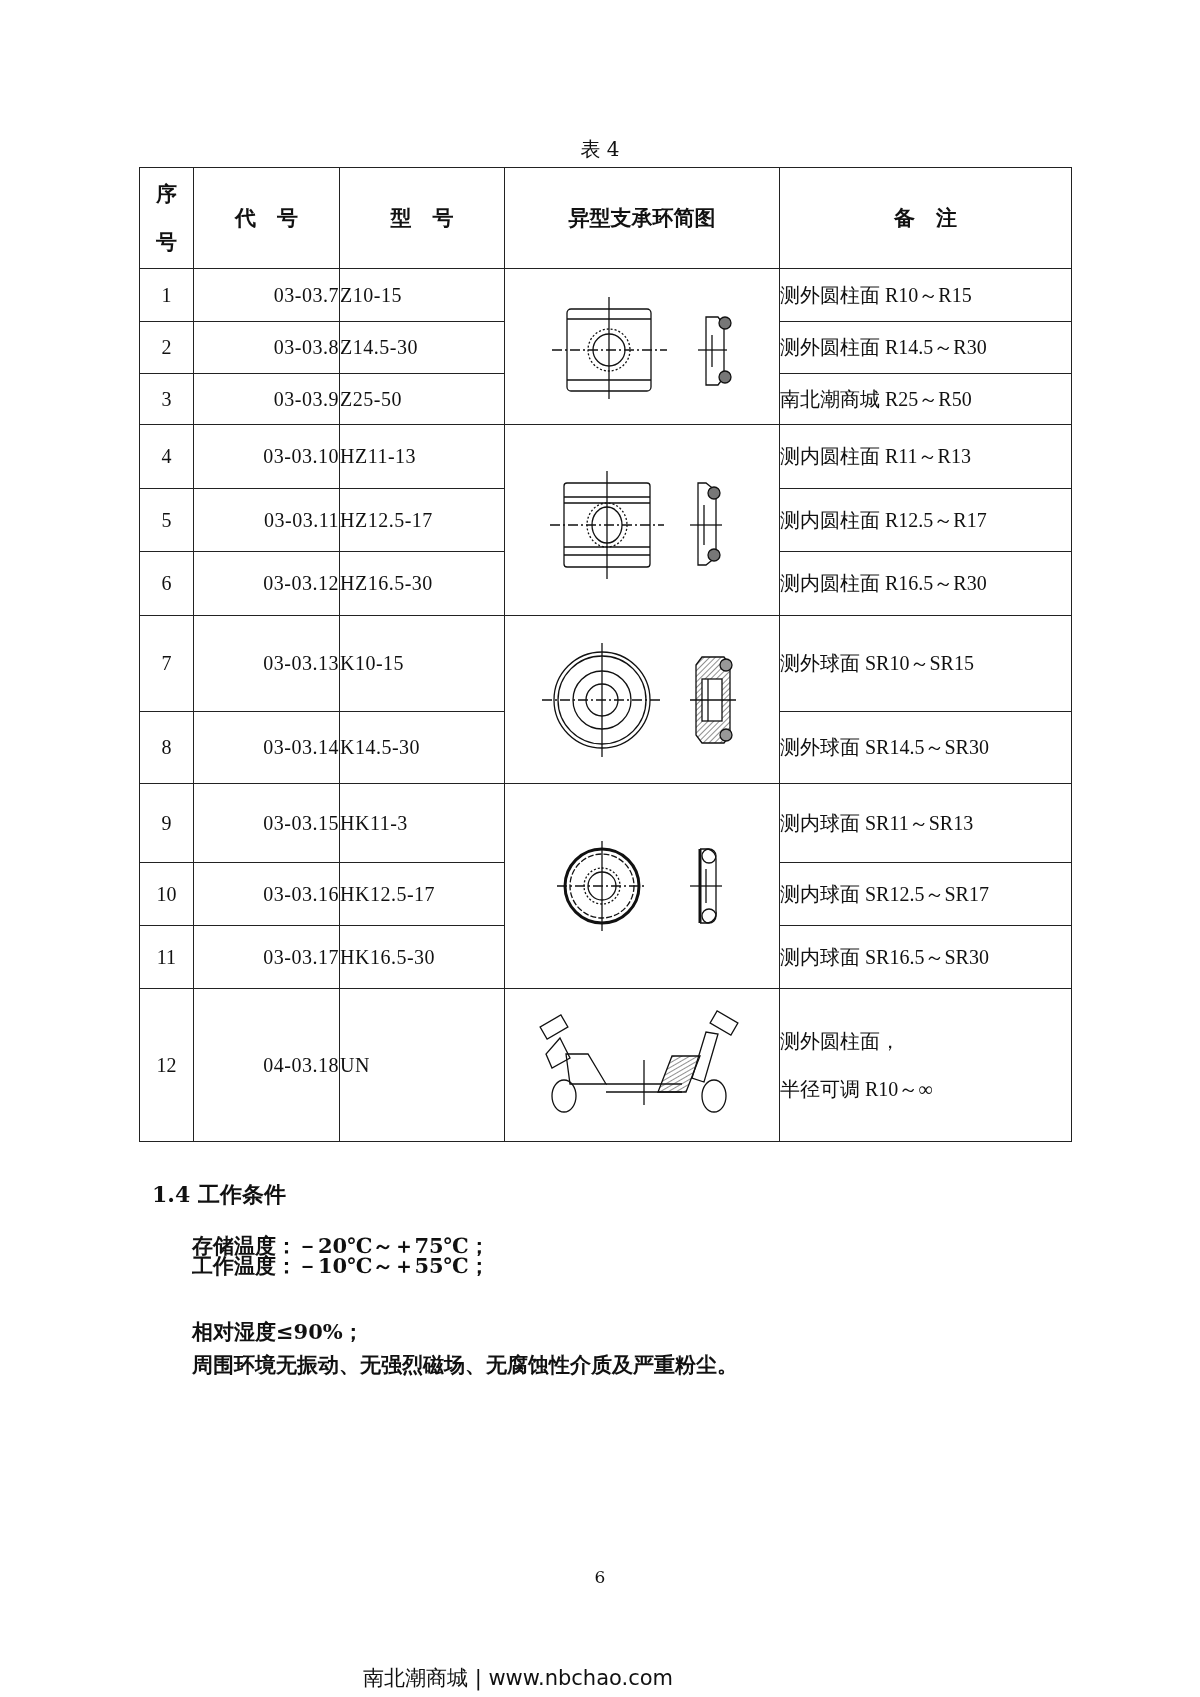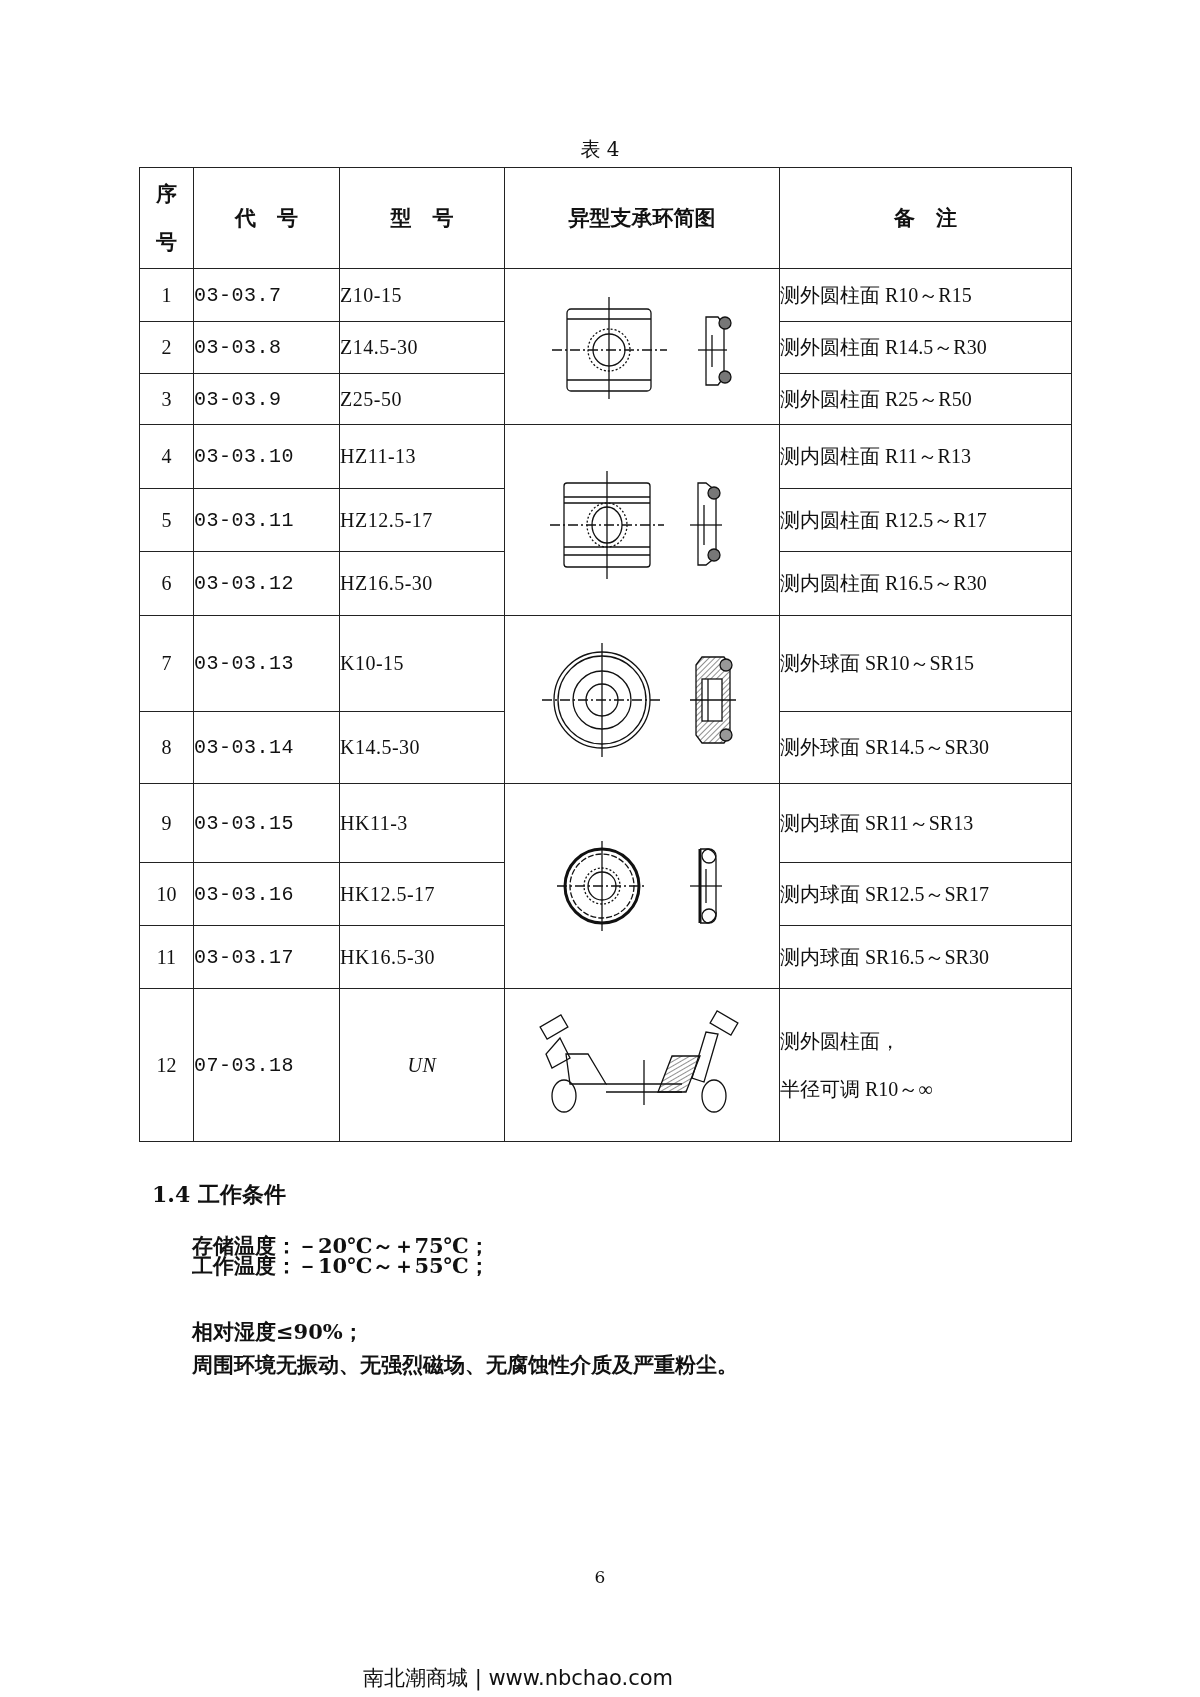--- a/index.html
+++ b/index.html
@@ -8,23 +8,23 @@
   .abs { position:absolute; }
   .caption { left:0; width:1200px; top:136px; text-align:center; font-size:20px; }
   table.spec { position:absolute; left:139px; top:167px; width:932px;
                border-collapse:collapse; table-layout:fixed; }
   table.spec td, table.spec th { border:1.3px solid #222; padding:0; font-weight:normal;
                font-size:20px; vertical-align:middle; }
   table.spec th { font-weight:bold; font-size:21px; text-align:center; }
   th.h-seq { line-height:48px; }
   td.seq { text-align:center; font-weight:bold; font-size:21px;
            font-family:"Liberation Serif","DejaVu Serif",serif; }
-  td.code { text-align:left; font-family:Liberation Mono, monospace; letter-spacing:0.5px; }
+  td.code { text-align:right; font-family:Liberation Serif, serif; letter-spacing:0.5px; }
   td.model { text-align:left; padding-left:12px; font-family:"Liberation Serif","DejaVu Serif",serif; letter-spacing:0.5px; }
-  td.model.center { text-align:center; padding-left:0;font-style:italic; }
+  td.model.center { text-align:left; padding-left:0; }
   td.note { text-align:left; padding-left:12px; font-family:Liberation Serif, serif; }
   td.fig { text-align:center; }
   td.fig svg { display:block; margin:0 auto; }
   .note12 div { line-height:48px; }
   .section { left:152px; top:1180px; font-size:22px; font-weight:bold; }
   .cond { left:144px; font-size:21px; font-weight:bold;margin-left:48px; }
   .pagenum { left:0; width:1200px; top:1567px; text-align:center; font-size:17px; }
   .footer { left:0; width:1036px; top:1664px; text-align:center; font-size:21px;
             font-family:"DejaVu Sans","Liberation Sans",sans-serif; }
 </style>
@@ -80,21 +80,21 @@
   <tr style="height:52px">
     <td class="seq">2</td>
     <td class="code">03-03.8</td>
     <td class="model">Z14.5-30</td>
     <td class="note">测外圆柱面 R14.5～R30</td>
   </tr>
   <tr style="height:51px">
     <td class="seq">3</td>
     <td class="code">03-03.9</td>
     <td class="model">Z25-50</td>
-    <td class="note">测外圆柱面 R25～R50</td>
+    <td class="note">南北潮商城 R25～R50</td>
   </tr>
 
   <tr style="height:64px">
     <td class="seq">4</td>
     <td class="code">03-03.10</td>
     <td class="model">HZ11-13</td>
     <td class="fig" rowspan="3">
       <svg width="240" height="130" viewBox="0 0 240 130">
         <g stroke="#111" fill="none" stroke-width="1.3">
           <rect x="42" y="28" width="86" height="84" rx="3"></rect>
@@ -197,21 +197,21 @@
   </tr>
   <tr style="height:63px">
     <td class="seq">11</td>
     <td class="code">03-03.17</td>
     <td class="model">HK16.5-30</td>
     <td class="note">测内球面 SR16.5～SR30</td>
   </tr>
 
   <tr style="height:153px">
     <td class="seq">12</td>
-    <td class="code">07-03.18</td>
+    <td class="code">04-03.18</td>
     <td class="model center">UN</td>
     <td class="fig">
       <svg width="240" height="130" viewBox="0 0 240 130">
         <defs>
           <pattern id="hatch2" width="4" height="4" patternUnits="userSpaceOnUse" patternTransform="rotate(60)">
             <line x1="0" y1="0" x2="0" y2="4" stroke="#222" stroke-width="1"></line>
           </pattern>
         </defs>
         <g stroke="#111" fill="none" stroke-width="1.3">
           <rect x="20" y="20" width="24" height="14" transform="rotate(-30 32 27)"></rect>

